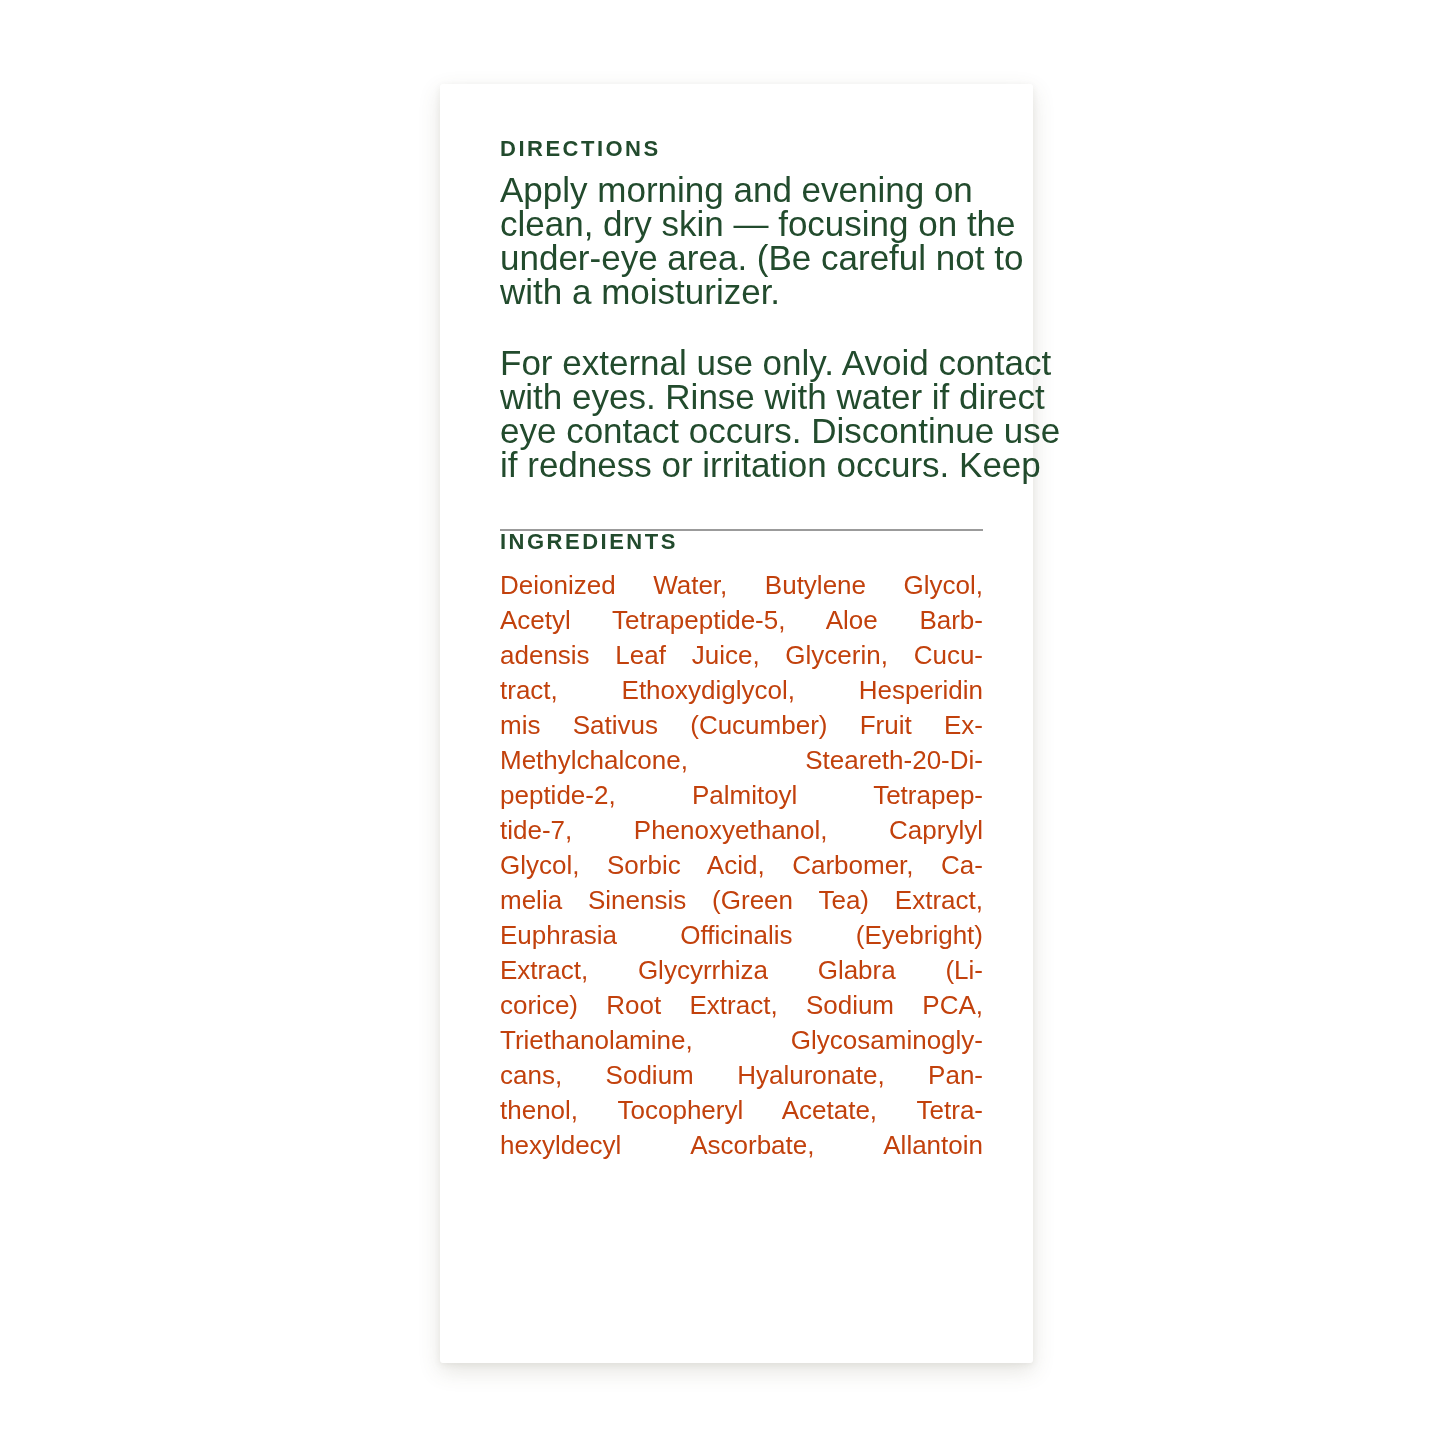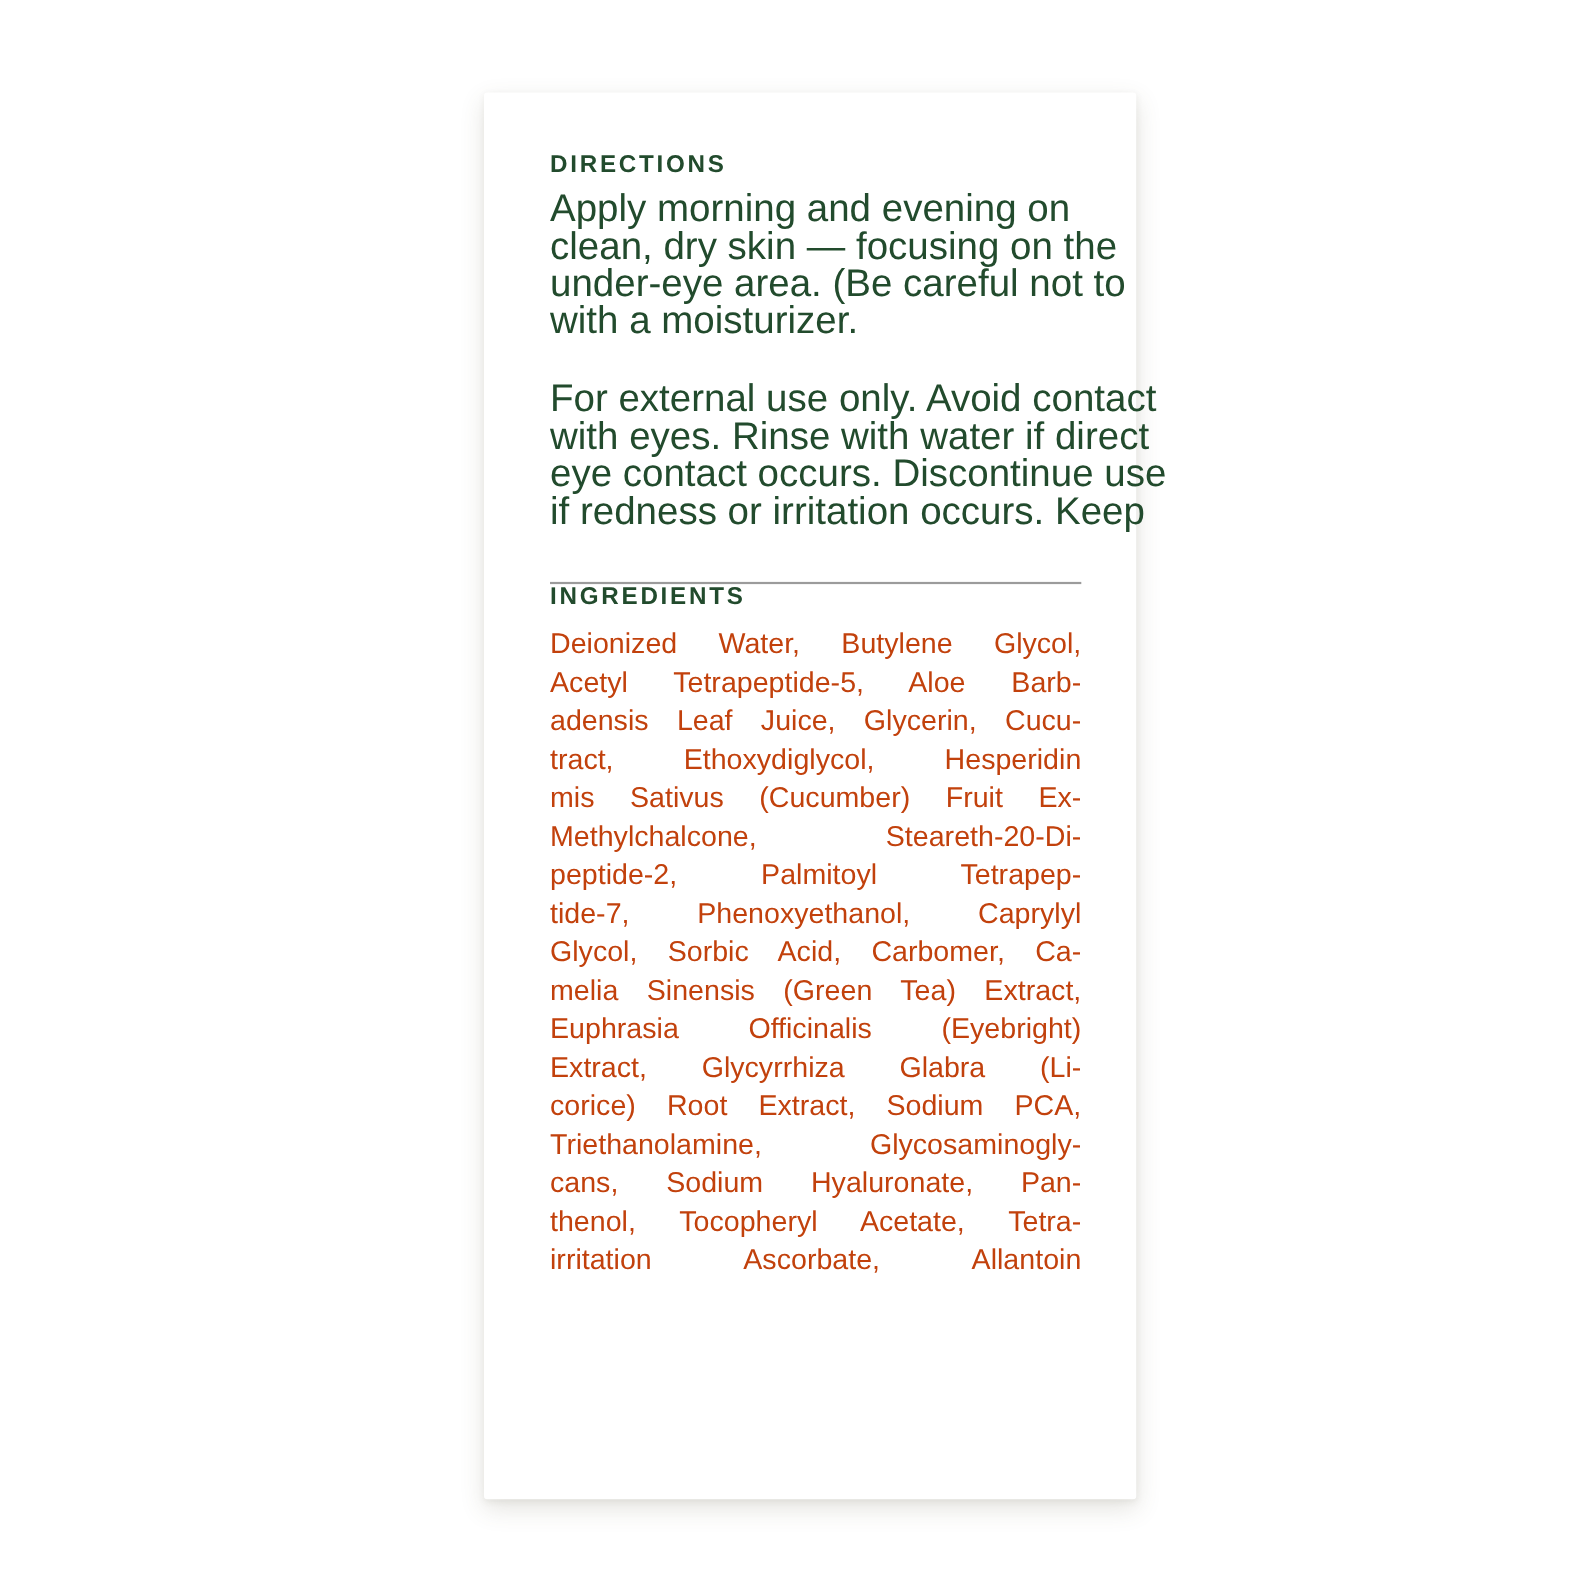--- a/index.html
+++ b/index.html
@@ -105,17 +105,17 @@
         <div class="ing-line">peptide-2, Palmitoyl Tetrapep-</div>
         <div class="ing-line">tide-7, Phenoxyethanol, Caprylyl</div>
         <div class="ing-line">Glycol, Sorbic Acid, Carbomer, Ca-</div>
         <div class="ing-line">melia Sinensis (Green Tea) Extract,</div>
         <div class="ing-line">Euphrasia Officinalis (Eyebright)</div>
         <div class="ing-line">Extract, Glycyrrhiza Glabra (Li-</div>
         <div class="ing-line">corice) Root Extract, Sodium PCA,</div>
         <div class="ing-line">Triethanolamine, Glycosaminogly-</div>
         <div class="ing-line">cans, Sodium Hyaluronate, Pan-</div>
         <div class="ing-line">thenol, Tocopheryl Acetate, Tetra-</div>
-        <div class="ing-line">irritation Ascorbate, Allantoin</div>
+        <div class="ing-line">hexyldecyl Ascorbate, Allantoin</div>
       </div>
 
   </div>
 </div>
 
 </body></html>

